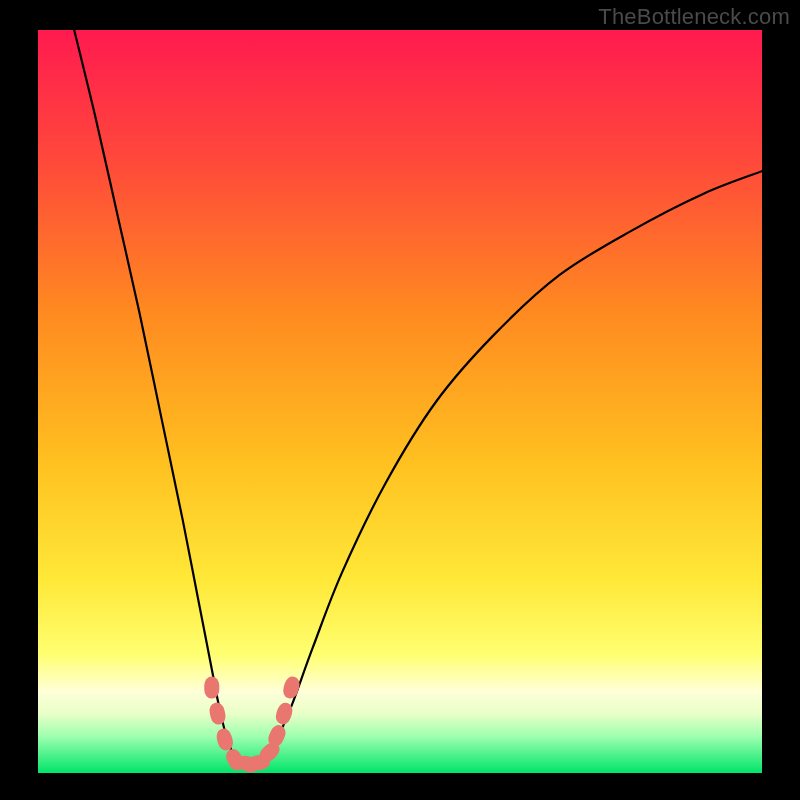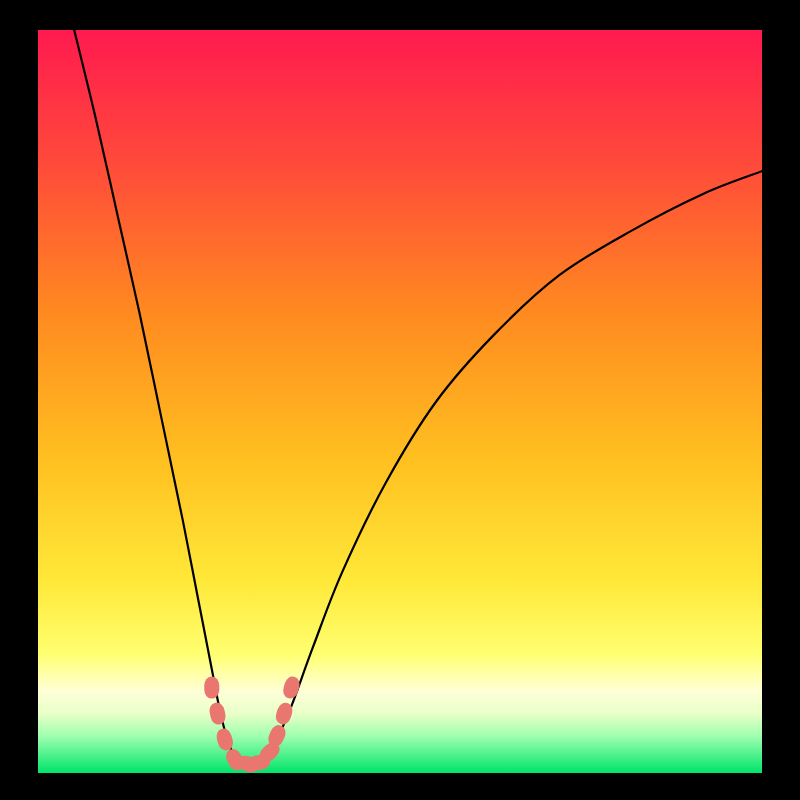--- a/index.html
+++ b/index.html
@@ -52,20 +52,21 @@
     width: 724px;
     height: 743px;
     display: block;
     z-index: 10;
   }
 </style>
 </head>
 <body>
 
 <div class="frame">
+  <div class="watermark">TheBottleneck.com</div>
 
   <div class="plot-area">
 
     <svg class="bg" viewBox="0 0 724 743" preserveAspectRatio="none">
       <defs>
         <linearGradient id="grad" x1="0" y1="0" x2="0" y2="1">
           <stop id="g-stop-0" offset="0%" stop-color="#ff1a4f"></stop>
           <stop id="g-stop-1" offset="18%" stop-color="#ff4a3a"></stop>
           <stop id="g-stop-2" offset="38%" stop-color="#ff8a20"></stop>
           <stop id="g-stop-3" offset="58%" stop-color="#ffc020"></stop>

